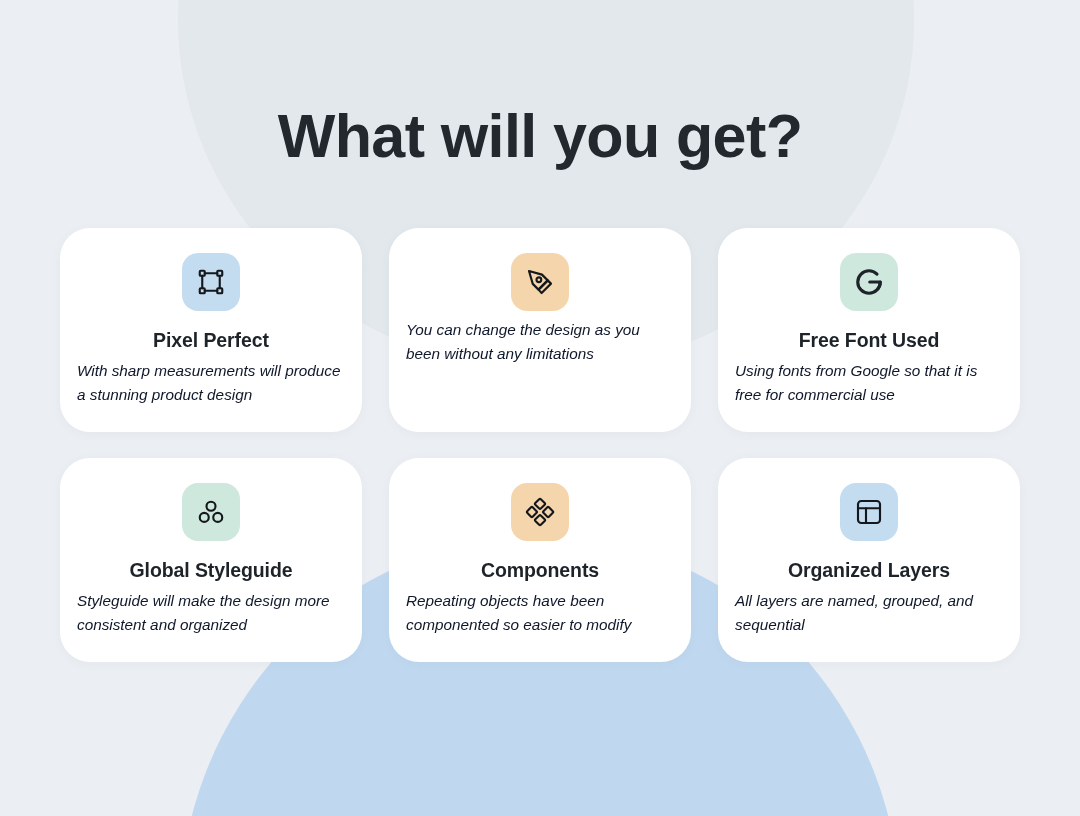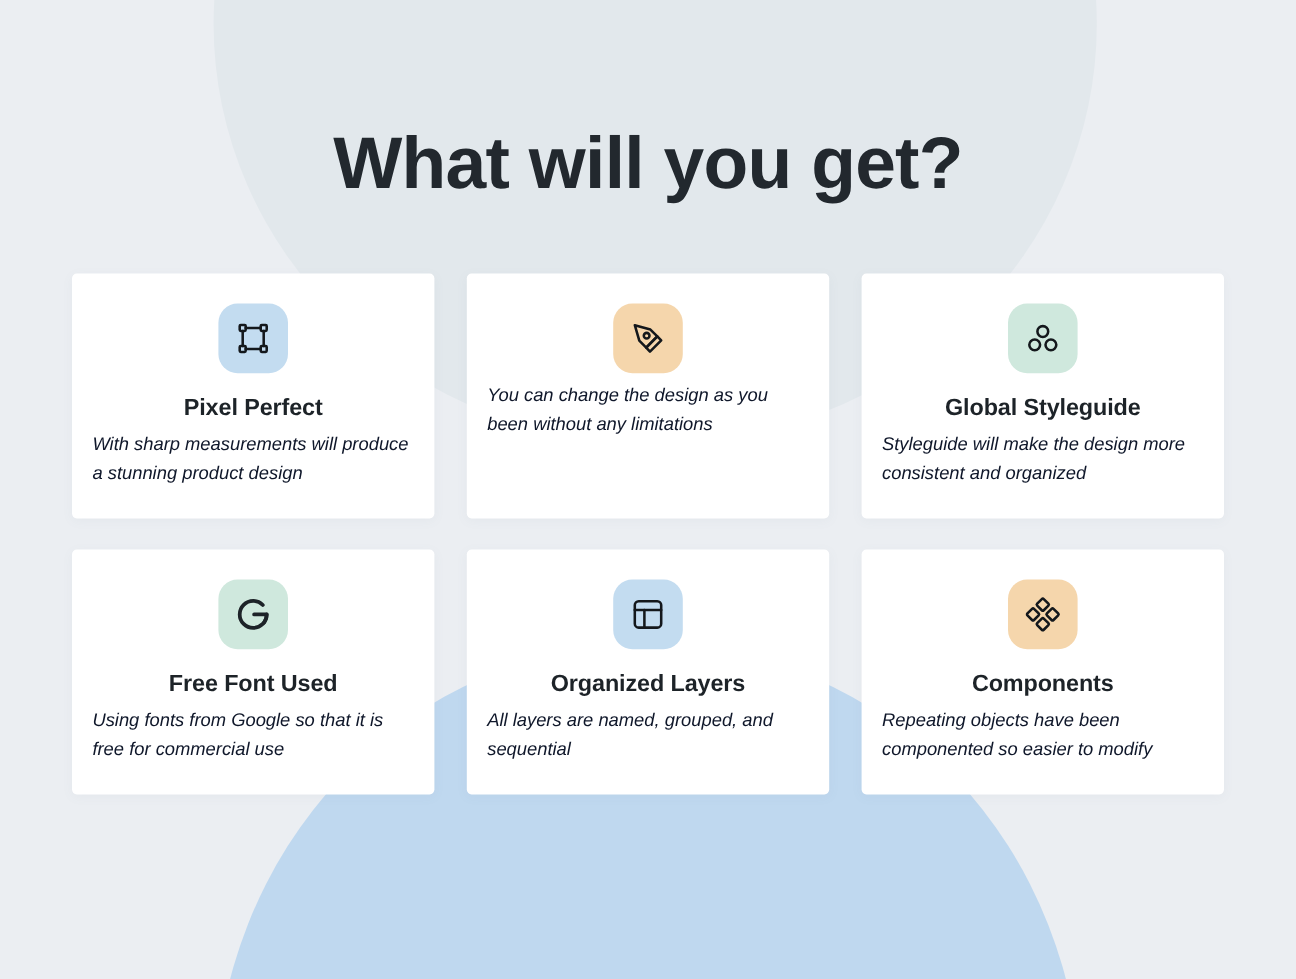--- a/index.html
+++ b/index.html
@@ -63,21 +63,21 @@
     width:960px;
     display:grid;
     grid-template-columns:repeat(3, 302px);
     grid-template-rows:204px 204px;
     column-gap:27px;
     row-gap:26px;
   }
 
   .card {
     background:#ffffff;
-    border-radius:4px;
+    border-radius:30px;
     box-shadow:0 2px 10px rgba(110,125,145,0.055);
     display:flex;
     flex-direction:column;
     align-items:center;
     padding:25px 10px 0;
   }
 
   .icon-tile {
     width:58px; height:58px;
     border-radius:16px;
@@ -151,67 +151,67 @@
             <path d="M13.3 20.8 L10.8 18.1 L18.2 10.7 L20.8 13.3 Z"></path>
           </svg>
         </span>
       </div>
       <div class="card-desc">You can change the design as you been without any limitations</div>
     </div>
 
     <div class="card">
       <div class="icon-tile" style="background:#cfe8dd">
         <span>
+          <svg width="30" height="30" viewBox="0 0 24 24" fill="none" stroke="#1d2328" stroke-width="2.5" stroke-linecap="round">
+            <path d="M21 12 L12.6 12 M21 12 A9 9 0 0 1 12 21 A9 9 0 0 1 12 3 A9 9 0 0 1 18.4 5.7"></path>
+            <path d="M21 12 A9 9 0 0 1 19.2 17.4"></path>
+          </svg>
+        </span>
+      </div>
+      <div class="card-title">Free Font Used</div>
+      <div class="card-desc">Using fonts from Google so that it is free for commercial use</div>
+    </div>
+
+    <div class="card">
+      <div class="icon-tile" style="background:#cfe8dd">
+        <span>
           <svg width="30" height="30" viewBox="0 0 24 24" fill="none" stroke="#14181c" stroke-width="1.7">
             <circle cx="12" cy="7.4" r="3.6"></circle>
             <circle cx="6.6" cy="16.3" r="3.6"></circle>
             <circle cx="17.4" cy="16.3" r="3.6"></circle>
           </svg>
         </span>
       </div>
       <div class="card-title">Global Styleguide</div>
       <div class="card-desc">Styleguide will make the design more consistent and organized</div>
-    </div>
-
-    <div class="card">
-      <div class="icon-tile" style="background:#cfe8dd">
-        <span>
-          <svg width="30" height="30" viewBox="0 0 24 24" fill="none" stroke="#1d2328" stroke-width="2.5" stroke-linecap="round">
-            <path d="M21 12 L12.6 12 M21 12 A9 9 0 0 1 12 21 A9 9 0 0 1 12 3 A9 9 0 0 1 18.4 5.7"></path>
-            <path d="M21 12 A9 9 0 0 1 19.2 17.4"></path>
-          </svg>
-        </span>
-      </div>
-      <div class="card-title">Free Font Used</div>
-      <div class="card-desc">Using fonts from Google so that it is free for commercial use</div>
-    </div>
-
-    <div class="card">
-      <div class="icon-tile" style="background:#c3dcf0">
-        <span>
-          <svg width="30" height="30" viewBox="0 0 24 24" fill="none" stroke="#14181c" stroke-width="1.7" stroke-linecap="round" stroke-linejoin="round">
-            <rect x="3.2" y="3.2" width="17.6" height="17.6" rx="2.6"></rect>
-            <line x1="3.2" y1="9" x2="20.8" y2="9"></line>
-            <line x1="9.6" y1="9" x2="9.6" y2="20.8"></line>
-          </svg>
-        </span>
-      </div>
-      <div class="card-title">Organized Layers</div>
-      <div class="card-desc">All layers are named, grouped, and sequential</div>
     </div>
 
     <div class="card">
       <div class="icon-tile" style="background:#f5d6ac">
         <span>
           <svg width="30" height="30" viewBox="0 0 24 24" fill="none" stroke="#14181c" stroke-width="1.7" stroke-linejoin="round">
             <rect x="8.9" y="2.4" width="6.2" height="6.2" rx="0.9" transform="rotate(45 12 5.5)"></rect>
             <rect x="8.9" y="15.4" width="6.2" height="6.2" rx="0.9" transform="rotate(45 12 18.5)"></rect>
             <rect x="2.4" y="8.9" width="6.2" height="6.2" rx="0.9" transform="rotate(45 5.5 12)"></rect>
             <rect x="15.4" y="8.9" width="6.2" height="6.2" rx="0.9" transform="rotate(45 18.5 12)"></rect>
           </svg>
         </span>
       </div>
       <div class="card-title">Components</div>
       <div class="card-desc">Repeating objects have been componented so easier to modify</div>
     </div>
 
+    <div class="card">
+      <div class="icon-tile" style="background:#c3dcf0">
+        <span>
+          <svg width="30" height="30" viewBox="0 0 24 24" fill="none" stroke="#14181c" stroke-width="1.7" stroke-linecap="round" stroke-linejoin="round">
+            <rect x="3.2" y="3.2" width="17.6" height="17.6" rx="2.6"></rect>
+            <line x1="3.2" y1="9" x2="20.8" y2="9"></line>
+            <line x1="9.6" y1="9" x2="9.6" y2="20.8"></line>
+          </svg>
+        </span>
+      </div>
+      <div class="card-title">Organized Layers</div>
+      <div class="card-desc">All layers are named, grouped, and sequential</div>
+    </div>
+
   </div>
 </div>
 
 </body></html>

